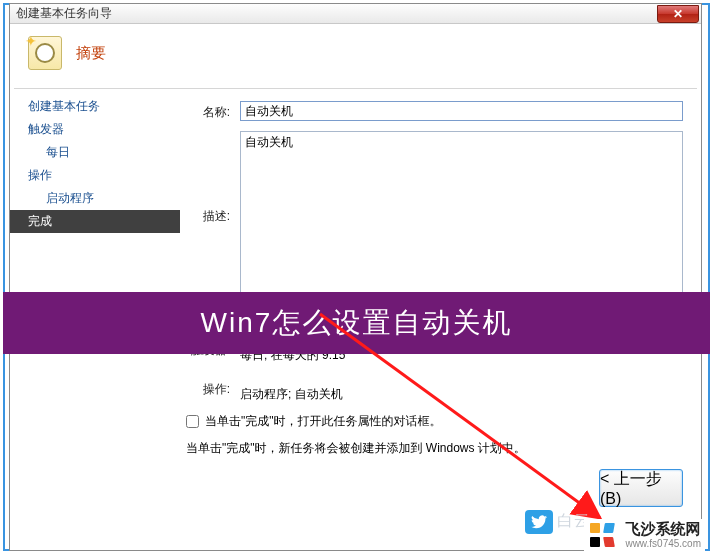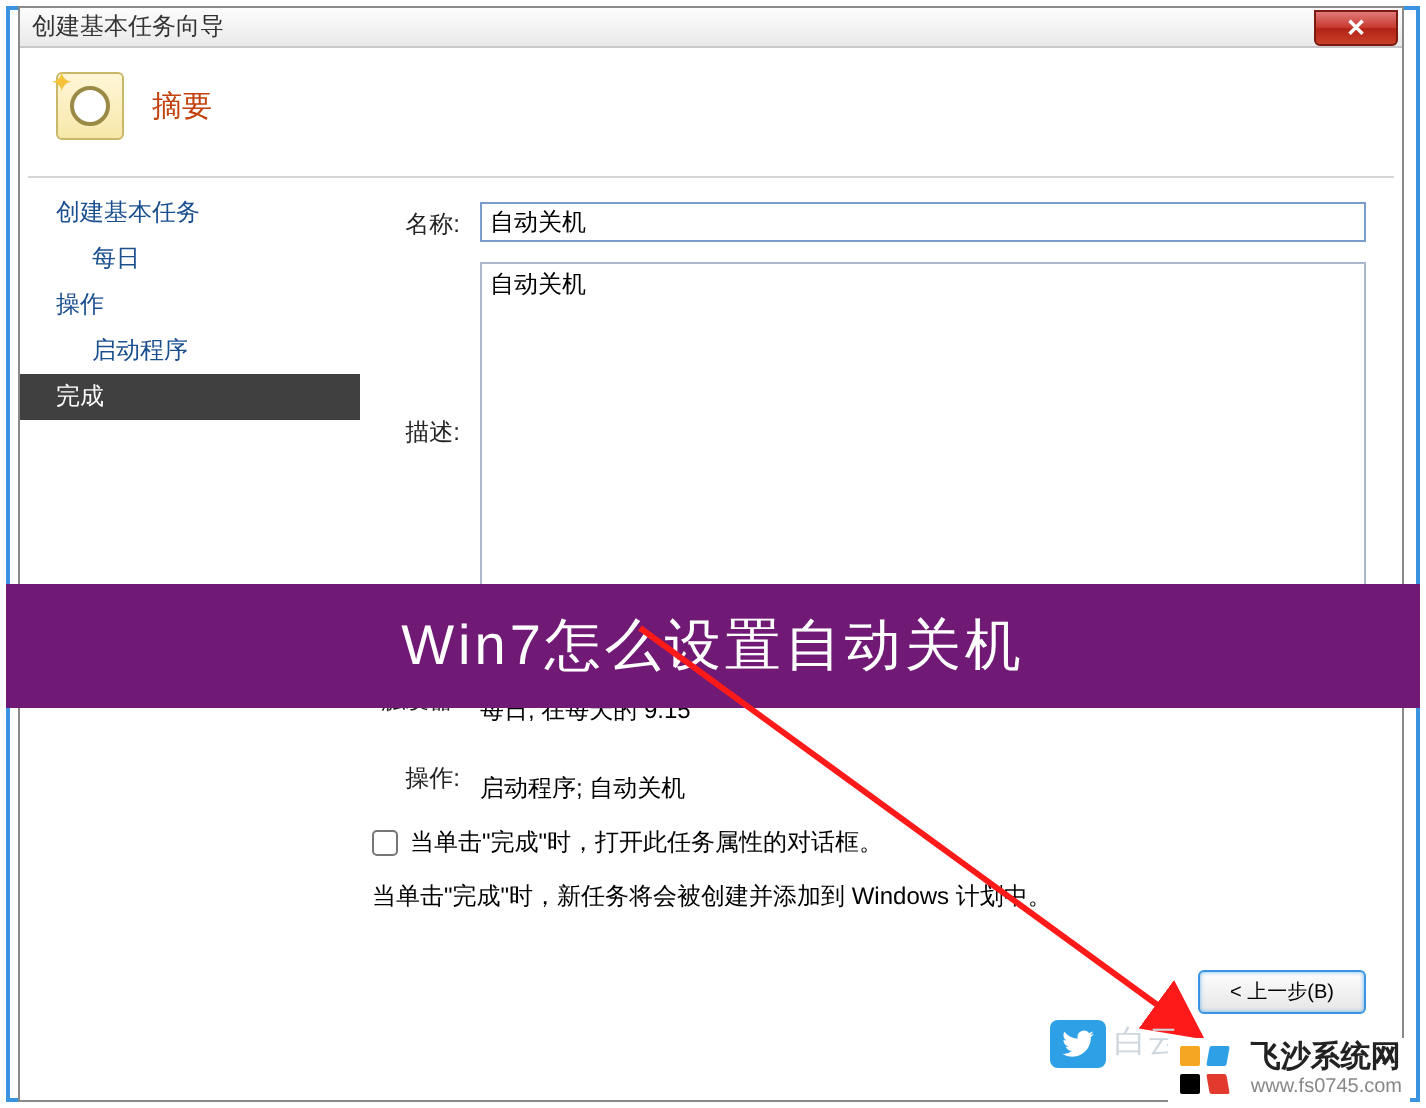--- a/index.html
+++ b/index.html
@@ -131,25 +131,25 @@
 .static-val { padding-top: 2px; flex: 1; margin-top: 10px; }
 .checkbox-row { display: flex; align-items: center; gap: 6px; margin-top: 6px; margin-left: 2px; }
 .checkbox-row input { width: 13px; height: 13px; }
 .note-row { margin-top: 10px; margin-left: 2px; }
 .button-bar {
   position: absolute;
   bottom: 12px; right: 18px;
   display: flex; gap: 8px;
 }
 .win-btn {
-  width: 84px; height: 22px;
+  width: 84px; height: 38px;
   border: 1px solid #8a8a8a;
   background: linear-gradient(#fdfdfd, #e6e6e6);
   border-radius: 3px;
-  font-size: 10px;
+  font-size: 16px;
   display: flex; align-items: center; justify-content: center; margin-left: 32px;
 }
 .win-btn.active { border: 1px solid #3a94e0; box-shadow: 0 0 2px #6ab5f2 inset; }
 
 .banner {
   position: absolute;
   top: 292px; left: 3px; right: 3px;
   height: 62px;
   background: #701a75;
   display: flex;
@@ -220,20 +220,21 @@
     <div class="wizard-icon">
         <span class="star">✦</span>
       </div>
     <div class="header-title">摘要</div>
   </div>
   <div class="divider"></div>
 
   <div class="body-area">
     <div class="sidebar">
       <div class="sidebar-item">创建基本任务</div>
+      <div class="sidebar-item">触发器</div>
       <div class="sidebar-item child">每日</div>
       <div class="sidebar-item">操作</div>
       <div class="sidebar-item child">启动程序</div>
       <div class="sidebar-item selected">完成</div>
     </div>
 
     <div class="form-area">
       <div class="form-row">
         <div class="form-label">名称:</div>
         <input class="text-input" value="自动关机" style="">

